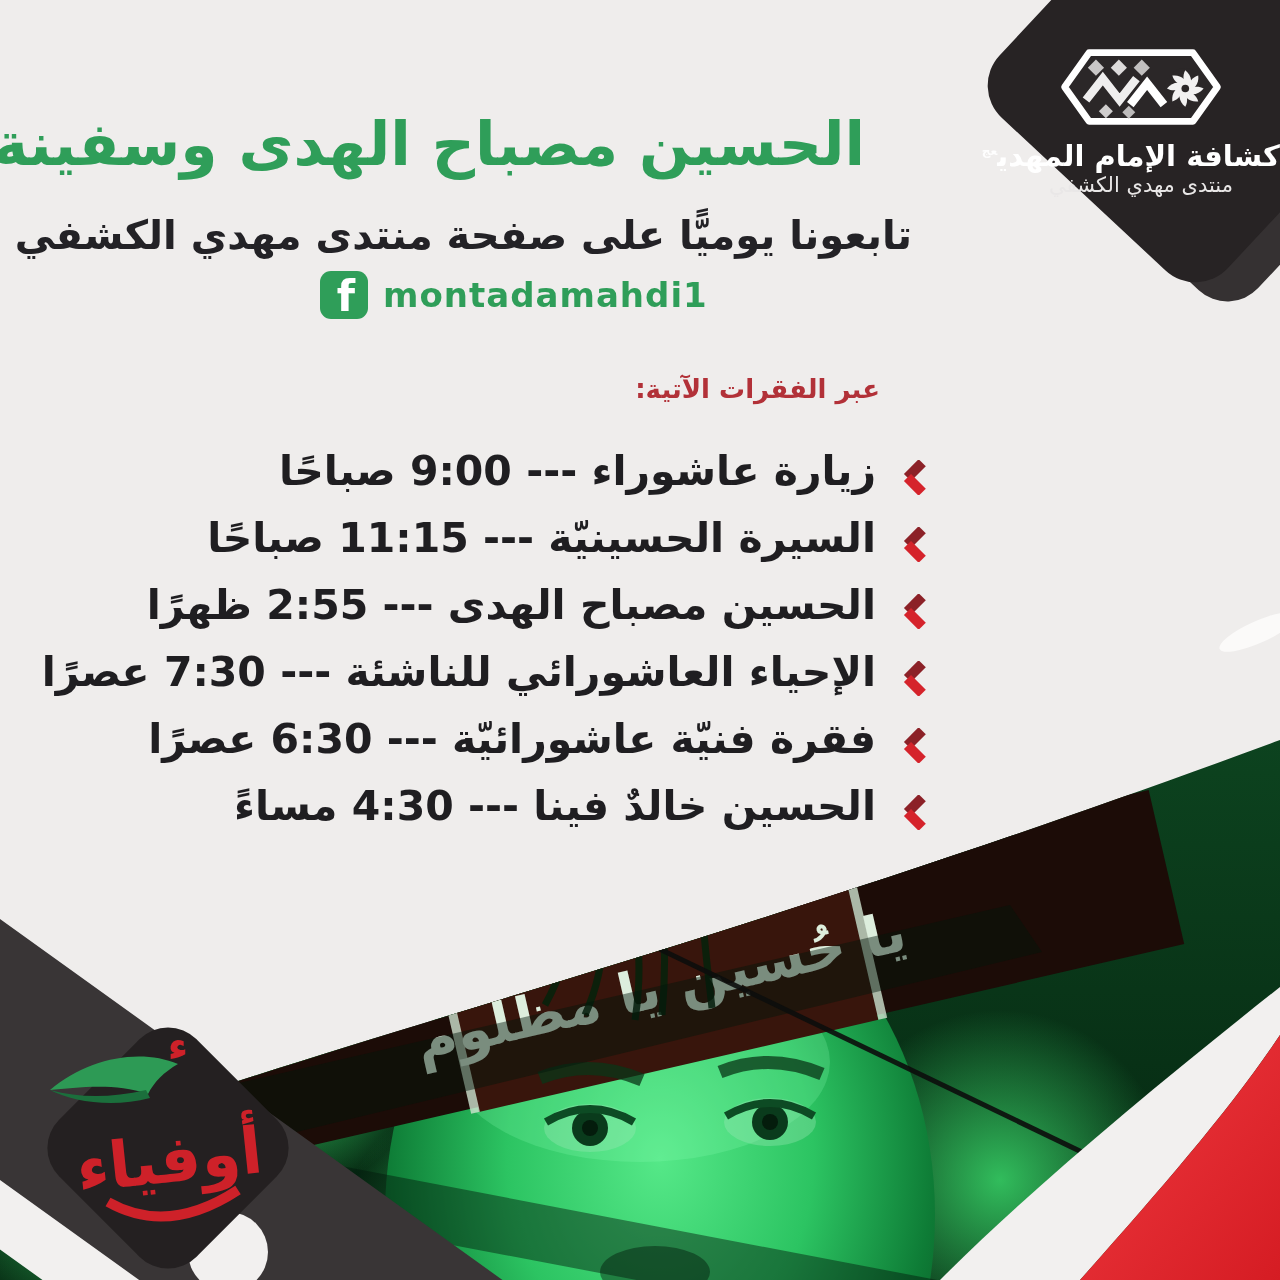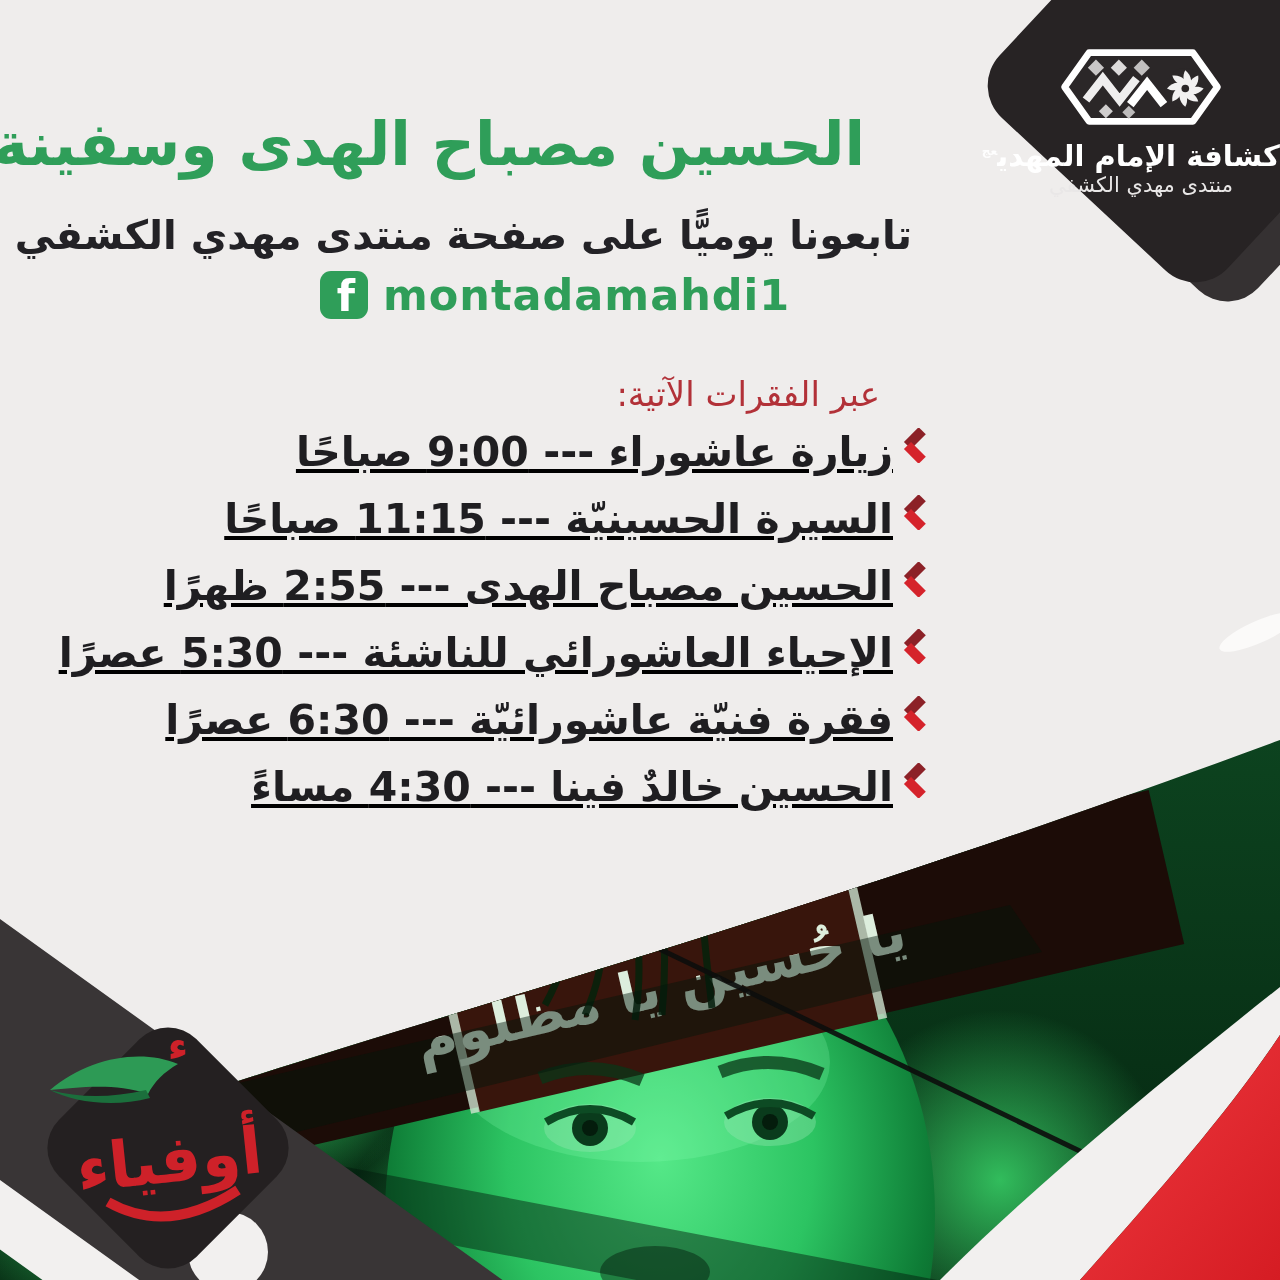--- a/index.html
+++ b/index.html
@@ -8,25 +8,25 @@
   #art{position:absolute;left:0;top:0;width:1280px;height:1280px;}
   svg text{font-family:"DejaVu Sans","Liberation Sans",sans-serif;}
 
   
   .title{position:absolute;top:98px;right:415px;font-size:60px;line-height:92px;font-weight:bold;
          color:#2f9e59;white-space:nowrap;direction:rtl;}
   .subtitle{position:absolute;top:205px;right:368px;font-size:40px;line-height:60px;font-weight:bold;
          color:#232226;white-space:nowrap;direction:rtl;}
   .fb-row{position:absolute;top:271px;left:320px;display:flex;align-items:center;gap:15px;}
   .fb-icon{width:48px;height:48px;display:block;}
-  .fb-handle{font-size:43px;font-weight:bold;color:#2f9e59;letter-spacing:1px;line-height:48px;}
-  .heading{position:absolute;top:374px;right:400px;font-size:34px;font-weight:normal;
+  .fb-handle{font-size:34px;font-weight:bold;color:#2f9e59;letter-spacing:1px;line-height:48px;}
+  .heading{position:absolute;top:374px;right:400px;font-size:26px;font-weight:bold;
          color:#b23138;direction:rtl;white-space:nowrap;}
   .list{position:absolute;top:428px;right:354px;direction:rtl;}
-  .row{display:flex;align-items:flex-start;height:67px;gap:7px;direction:rtl;text-decoration:underline;}
+  .row{display:flex;align-items:flex-end;height:67px;gap:24px;direction:rtl;}
   .chev{width:26px;height:35px;flex:0 0 auto;}
   .row-text{font-size:41px;font-weight:bold;color:#1f1e21;white-space:nowrap;}
 
   
   .badge-content{position:absolute;top:44px;left:1002px;width:278px;text-align:center;color:#ffffff;}
   .scout-logo{width:168px;height:86px;display:block;margin:0 auto;}
   .badge-line1{font-size:29px;font-weight:bold;direction:rtl;margin-top:9px;white-space:nowrap;}
   .taj{font-size:12px;vertical-align:super;opacity:.95;}
   .badge-line2{font-size:21px;direction:rtl;color:#e9e7e7;}
 </style>
@@ -204,21 +204,21 @@
         <path d="M8,19 L24,35" stroke="#d5232b" stroke-width="11" fill="none"></path>
       </svg>
       <span class="row-text">الحسين مصباح الهدى --- 2:55 ظهرًا</span>
     </div>
 
     <div class="row">
       <svg class="chev" viewBox="0 0 28 38">
         <path d="M24,3 L8,19" stroke="#8c2127" stroke-width="11" fill="none"></path>
         <path d="M8,19 L24,35" stroke="#d5232b" stroke-width="11" fill="none"></path>
       </svg>
-      <span class="row-text">الإحياء العاشورائي للناشئة --- 5:30 عصرًا</span>
+      <span class="row-text">الإحياء العاشورائي للناشئة --- 7:30 عصرًا</span>
     </div>
 
     <div class="row">
       <svg class="chev" viewBox="0 0 28 38">
         <path d="M24,3 L8,19" stroke="#8c2127" stroke-width="11" fill="none"></path>
         <path d="M8,19 L24,35" stroke="#d5232b" stroke-width="11" fill="none"></path>
       </svg>
       <span class="row-text">فقرة فنيّة عاشورائيّة --- 6:30 عصرًا</span>
     </div>
 

